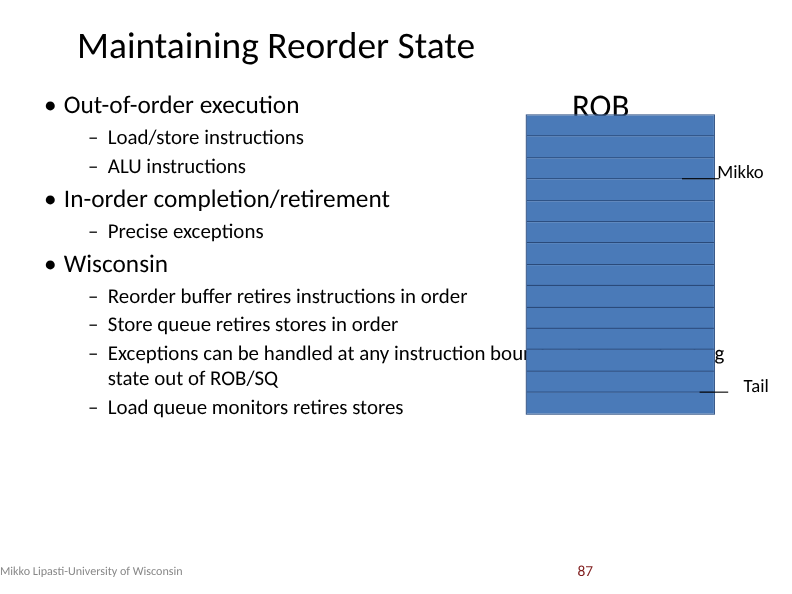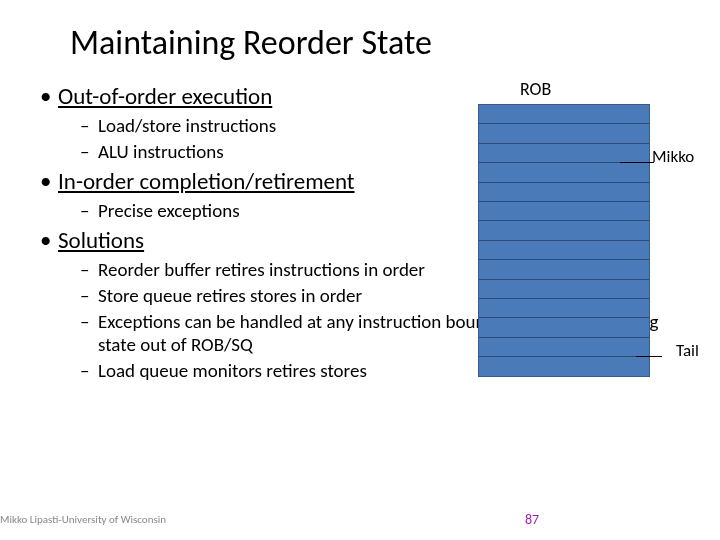--- a/index.html
+++ b/index.html
@@ -22,21 +22,20 @@
     position: absolute;
     top: 78px;
     left: 40px;
     width: 640px;
   }
   .bullet-l1 {
     font-size: 23px;
     margin: 4px 0;
     padding-left: 18px;
     position: relative;
-    text-decoration: underline;
   }
   .bullet-l1::before {
     content: "•";
     position: absolute;
     left: 0;
     top: 0;
   }
   .bullet-l2 {
     font-size: 19px;
     margin: 3px 0 3px 40px;
@@ -46,21 +45,21 @@
   .bullet-l2::before {
     content: "–";
     position: absolute;
     left: 0;
     top: 0;
   }
   .rob-label {
     position: absolute;
     top: 78px;
     left: 520px;
-    font-size: 18px;
+    font-size: 30px;
   }
   .rob-box {
     position: absolute;
     top: 104px;
     left: 478px;
     width: 172px;
     border: 1px solid #3a5a8a;
   }
   .rob-row {
     height: 19.4px;
@@ -104,35 +103,35 @@
     width: 100%;
     text-align: left;
     font-size: 11px;
     color: #888;
   }
   .page-num {
     position: absolute;
     bottom: 12px;
     left: 525px;
     font-size: 14px;
-    color: #a21caf;
+    color: #7f1d1d;
   }
 </style>
 </head>
 <body>
 
 <div class="title">Maintaining Reorder State</div>
 
 <div class="content">
   <div class="bullet-l1">Out-of-order execution</div>
   <div class="bullet-l2">Load/store instructions</div>
   <div class="bullet-l2">ALU instructions</div>
   <div class="bullet-l1">In-order completion/retirement</div>
   <div class="bullet-l2">Precise exceptions</div>
-  <div class="bullet-l1">Solutions</div>
+  <div class="bullet-l1">Wisconsin</div>
   <div class="bullet-l2">Reorder buffer retires instructions in order</div>
   <div class="bullet-l2">Store queue retires stores in order</div>
   <div class="bullet-l2">Exceptions can be handled at any instruction boundary by reconstructing state out of ROB/SQ</div>
   <div class="bullet-l2">Load queue monitors retires stores</div>
 </div>
 
 <div class="rob-label">ROB</div>
 
 <div class="rob-box">
   <div class="rob-row"></div>

